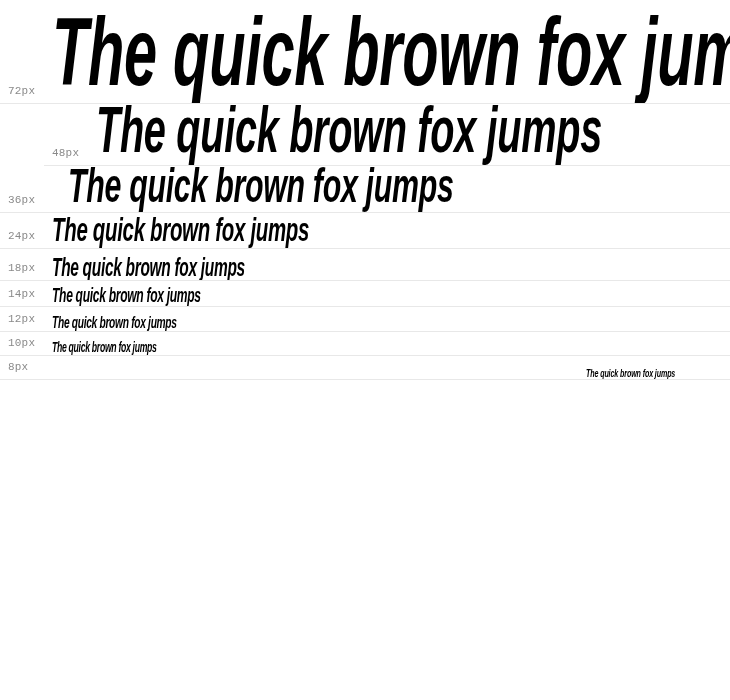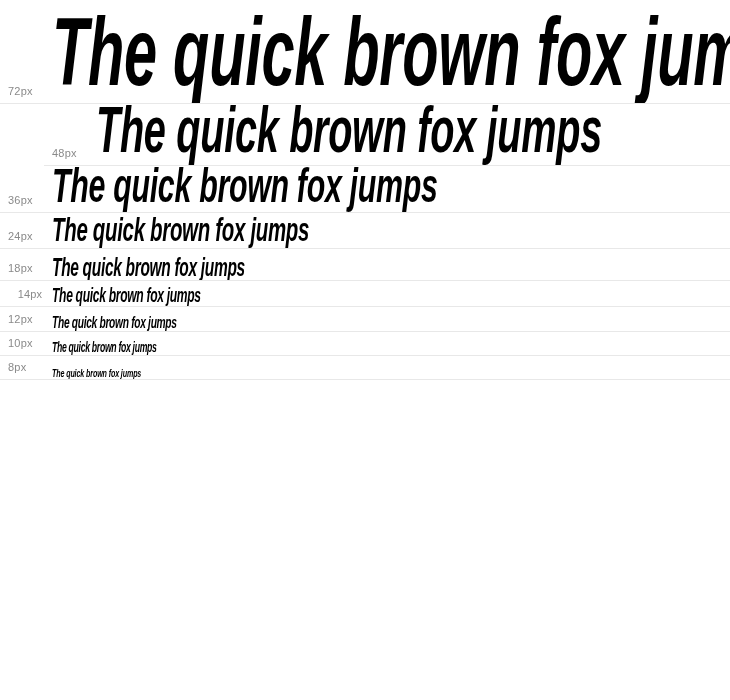--- a/index.html
+++ b/index.html
@@ -28,21 +28,21 @@
     align-items: flex-end;
     overflow: hidden;
     white-space: nowrap;
   }
 
   .size-label {
     flex: 0 0 auto;
     width: 52px;
     padding-left: 8px;
     box-sizing: border-box;
-    font-family: Liberation Sans, sans-serif;
+    font-family: Liberation Mono, monospace;
     font-size: 11px;
     line-height: 11px;
     color: #8a8a8a;
     font-weight: 400;
     letter-spacing: 0.2px;
     position: absolute;
     left: 0;
     bottom: 6px;
   }
 
@@ -60,39 +60,39 @@
     letter-spacing: -0.5px;
   }
 
   
   .r72 { height: 104px; }
   .r72 .sample { font-size: 96px; }
 
   .r48 { height: 62px; margin-left: 44px; }
   .r48 .sample { font-size: 64px; }
 
-  .r36 { height: 47px; }
+  .r36 { height: 47px; padding-left: 16px; }
   .r36 .sample { font-size: 49px; }
 
   .r24 { height: 36px; }
   .r24 .sample { font-size: 33px; }
 
   .r18 { height: 32px; }
   .r18 .sample { font-size: 25px; }
 
-  .r14 { height: 26px; text-align: center; }
+  .r14 { height: 26px; }
   .r14 .sample { font-size: 19.5px; }
 
   .r12 { height: 25px; }
   .r12 .sample { font-size: 16.5px; }
 
   .r10 { height: 24px; }
   .r10 .sample { font-size: 14px; }
 
-  .r8 { height: 24px; }
+  .r8 { height: 24px; justify-content: flex-end; }
   .r8 .sample { font-size: 11.5px; letter-spacing: -0.2px; }
 
   .pad-bottom {
     height: 260px;
     background: #ffffff;
   }
 </style>
 </head>
 <body>
 

